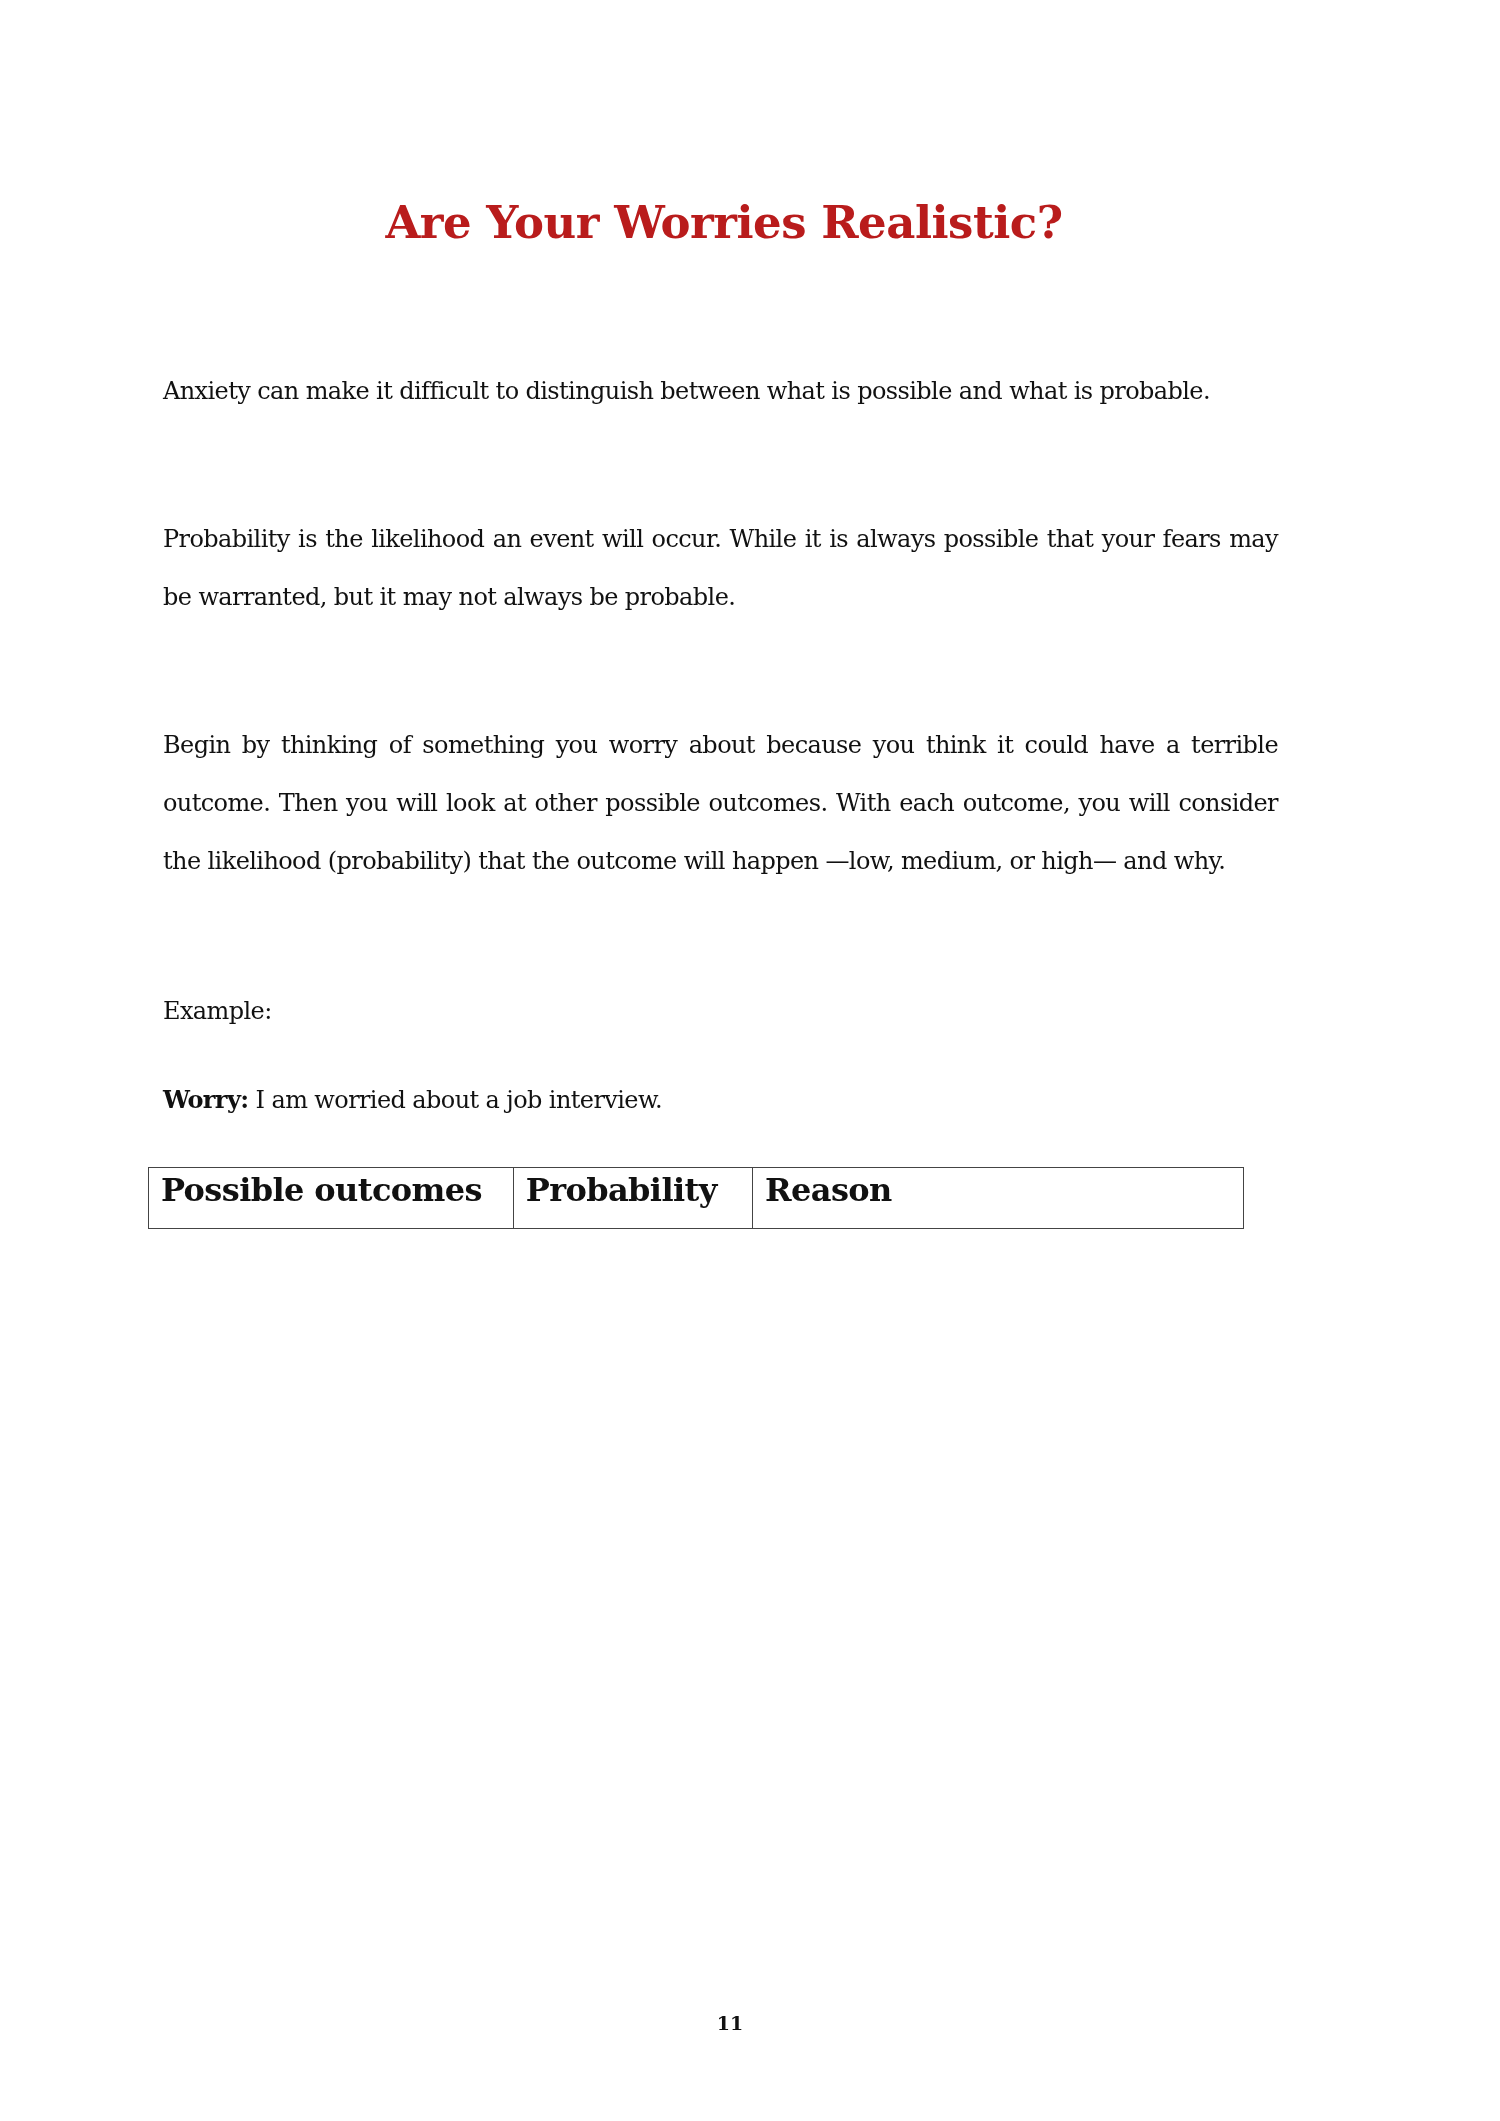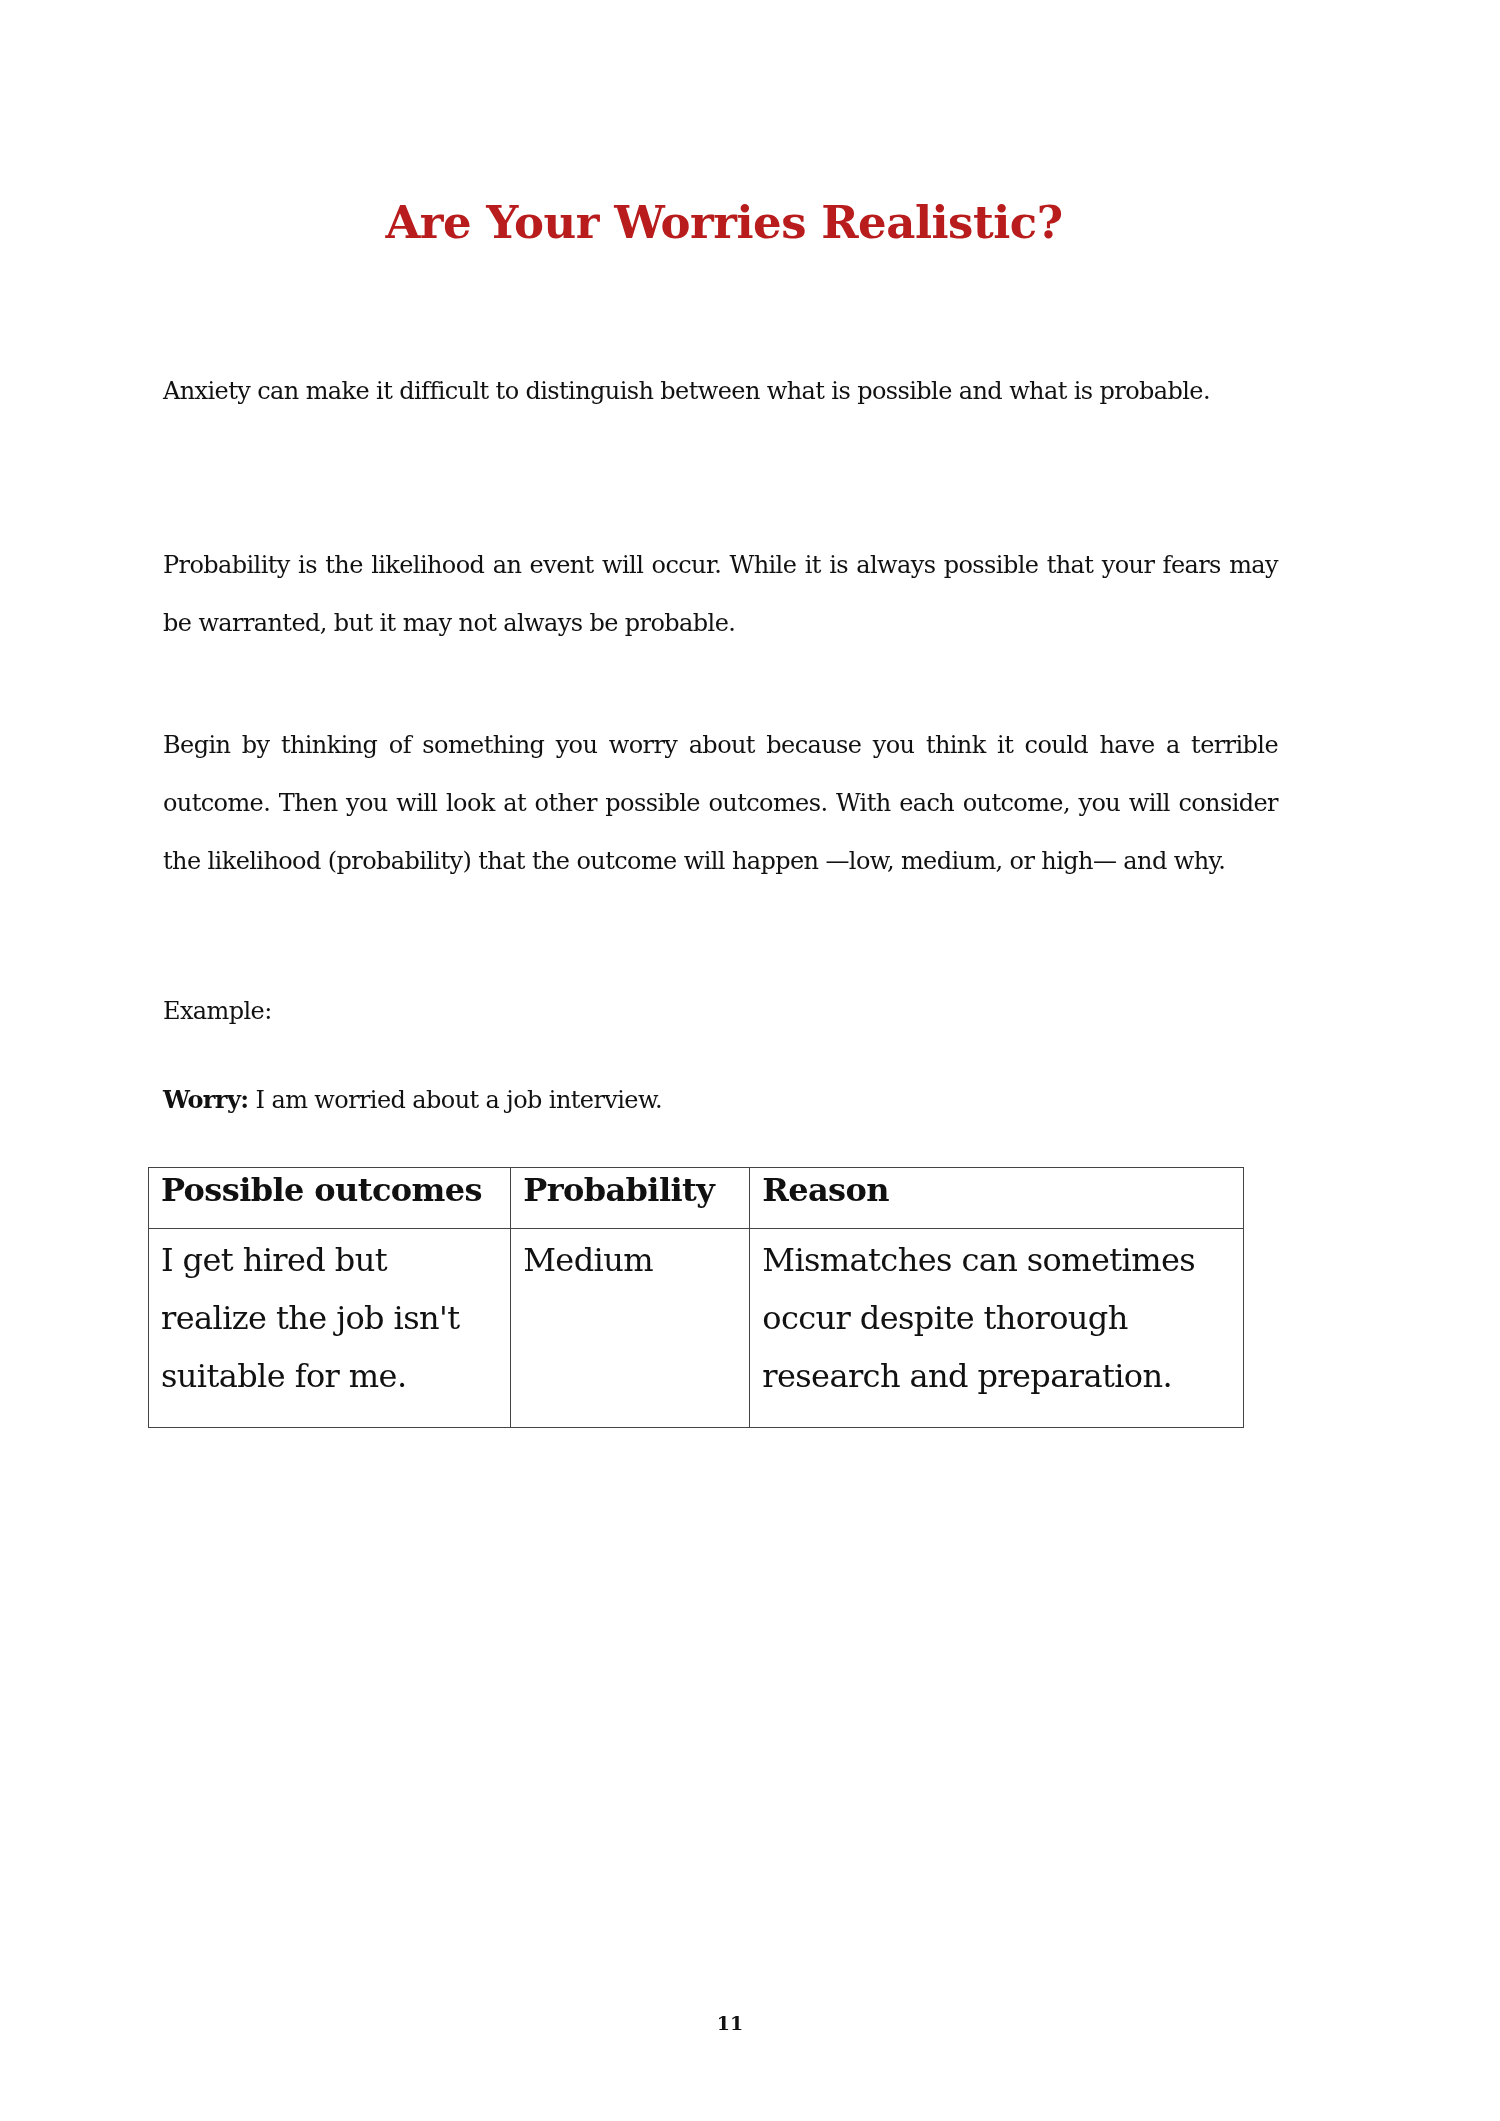--- a/index.html
+++ b/index.html
@@ -4,21 +4,21 @@
 <style>
   html, body { margin: 0; padding: 0; background: #ffffff; }
   body { width: 1500px; height: 2121px; position: relative; overflow: hidden;
          font-family: "DejaVu Serif", "Liberation Serif", serif; color: #111; }
   .title { position: absolute; top: 192px; left: 0; width: 1440px; text-align: center;
            font-family: "DejaVu Serif", serif; font-weight: bold; font-size: 45px;
            color: #b91c1c; letter-spacing: -0.5px; margin: 4px; }
   .para { position: absolute; left: 163px; width: 1115px; font-size: 24px; line-height: 58px;
           text-align: justify; margin: 0; letter-spacing: -0.6px; }
   .p1 { top: 362px; }
-  .p2 { top: 536px; }
+  .p2 { top: 510px; }
   .p3 { top: 716px; }
   .p4 { top: 982px; }
   .p5 { top: 1071px; }
   .p5 b { font-weight: bold; }
   table.outcomes { position: absolute; left: 148px; top: 1167px; width: 1096px;
                    border-collapse: collapse; font-size: 32px; letter-spacing: -0.6px; }
   table.outcomes th, table.outcomes td { border: 1.5px solid #444; vertical-align: top;
                    padding: 0 12px; text-align: left; }
   table.outcomes th { font-weight: bold; height: 58px; line-height: 40px; padding-top: 2px; }
   table.outcomes th.c3 { }
@@ -45,21 +45,16 @@
       <col class="c3">
     </colgroup>
   <thead>
     <tr>
       <th>Possible outcomes</th>
       <th>Probability</th>
       <th class="c3">Reason</th>
     </tr>
   </thead>
   <tbody>
-    <tr style="height:199px">
-      <td>I get hired but realize the job isn't suitable for me.</td>
-      <td>Medium</td>
-      <td>Mismatches can sometimes occur despite thorough research and preparation.</td>
-    </tr>
   </tbody>
 </table>
 
 <div class="pagenum">11</div>
 
 </body></html>

